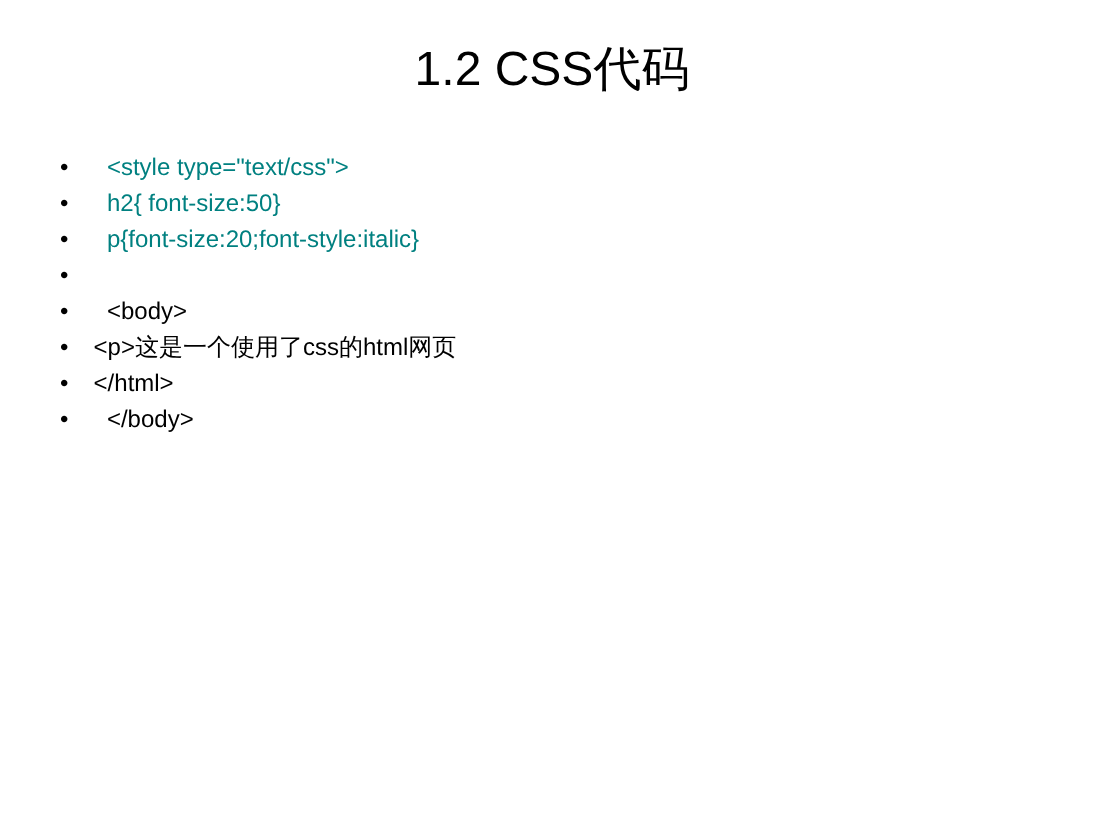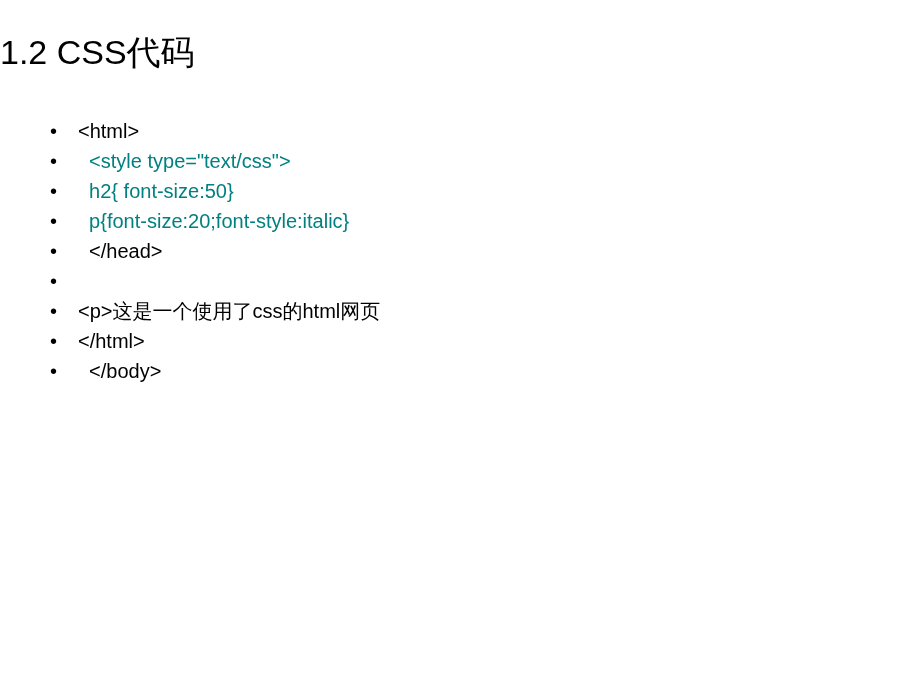--- a/index.html
+++ b/index.html
@@ -8,22 +8,22 @@
       box-sizing: border-box;
     }
     body {
       width: 920px;
       height: 690px;
       background: #ffffff;
       font-family: Arial, "Microsoft YaHei", sans-serif;
       position: relative;
     }
     .slide-title {
-      text-align: left;
-      font-size: 34px;
+      text-align: center;
+      font-size: 40px;
       font-weight: normal;
       color: #000000;
       padding-top: 30px;
       padding-bottom: 40px;
     }
     .bullet-list {
       list-style: none;
       padding-left: 50px;
     }
     .bullet-list li {
@@ -53,22 +53,21 @@
     }
   </style>
 </head>
 <body>
 
 <h1 class="slide-title">1.2 CSS代码</h1>
 
 <div class="watermark"></div>
 
 <ul class="bullet-list">
-    <li><span>&lt;html&gt;</span></li>
     <li><span class="teal">&nbsp;&nbsp;&lt;style type="text/css"&gt;</span></li>
     <li><span class="teal">&nbsp;&nbsp;h2{ font-size:50}</span></li>
     <li><span class="teal">&nbsp;&nbsp;p{font-size:20;font-style:italic}</span></li>
-    <li><span>&nbsp;&nbsp;&lt;/head&gt;</span></li>
     <li>&nbsp;</li>
+    <li><span>&nbsp;&nbsp;&lt;body&gt;</span></li>
     <li><span>&lt;p&gt;这是一个使用了css的html网页</span></li>
     <li><span>&lt;/html&gt;</span></li>
     <li><span>&nbsp;&nbsp;&lt;/body&gt;</span></li>
   </ul>
 
 </body></html>

